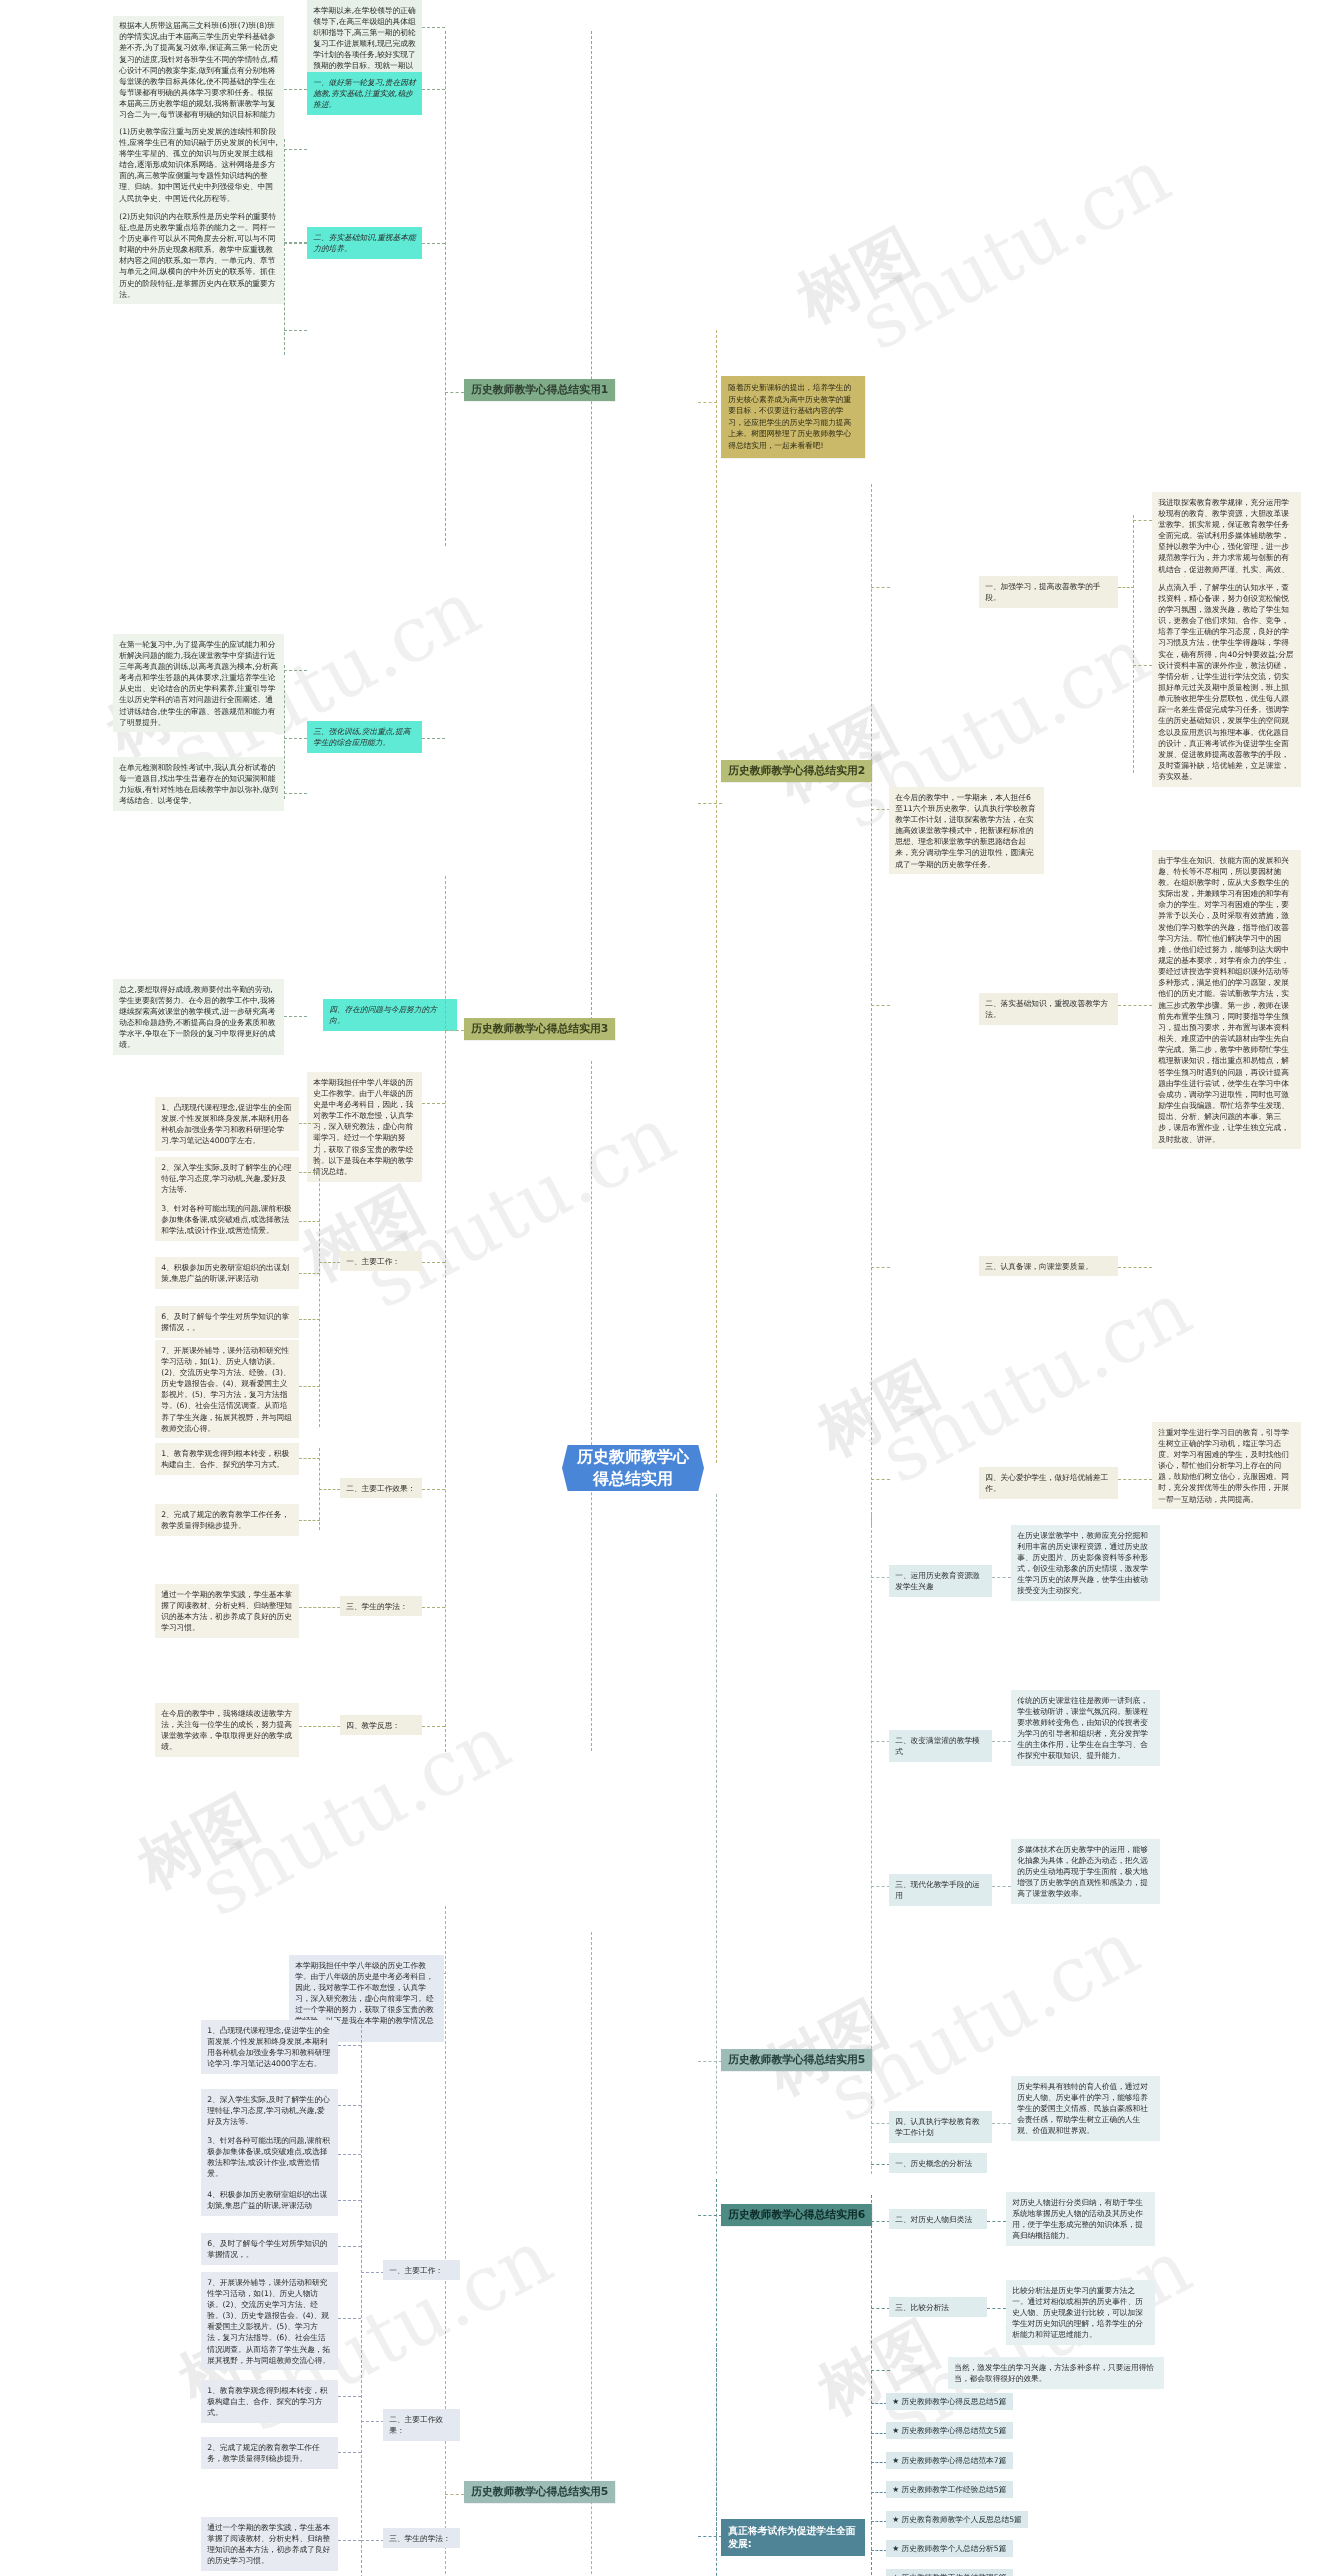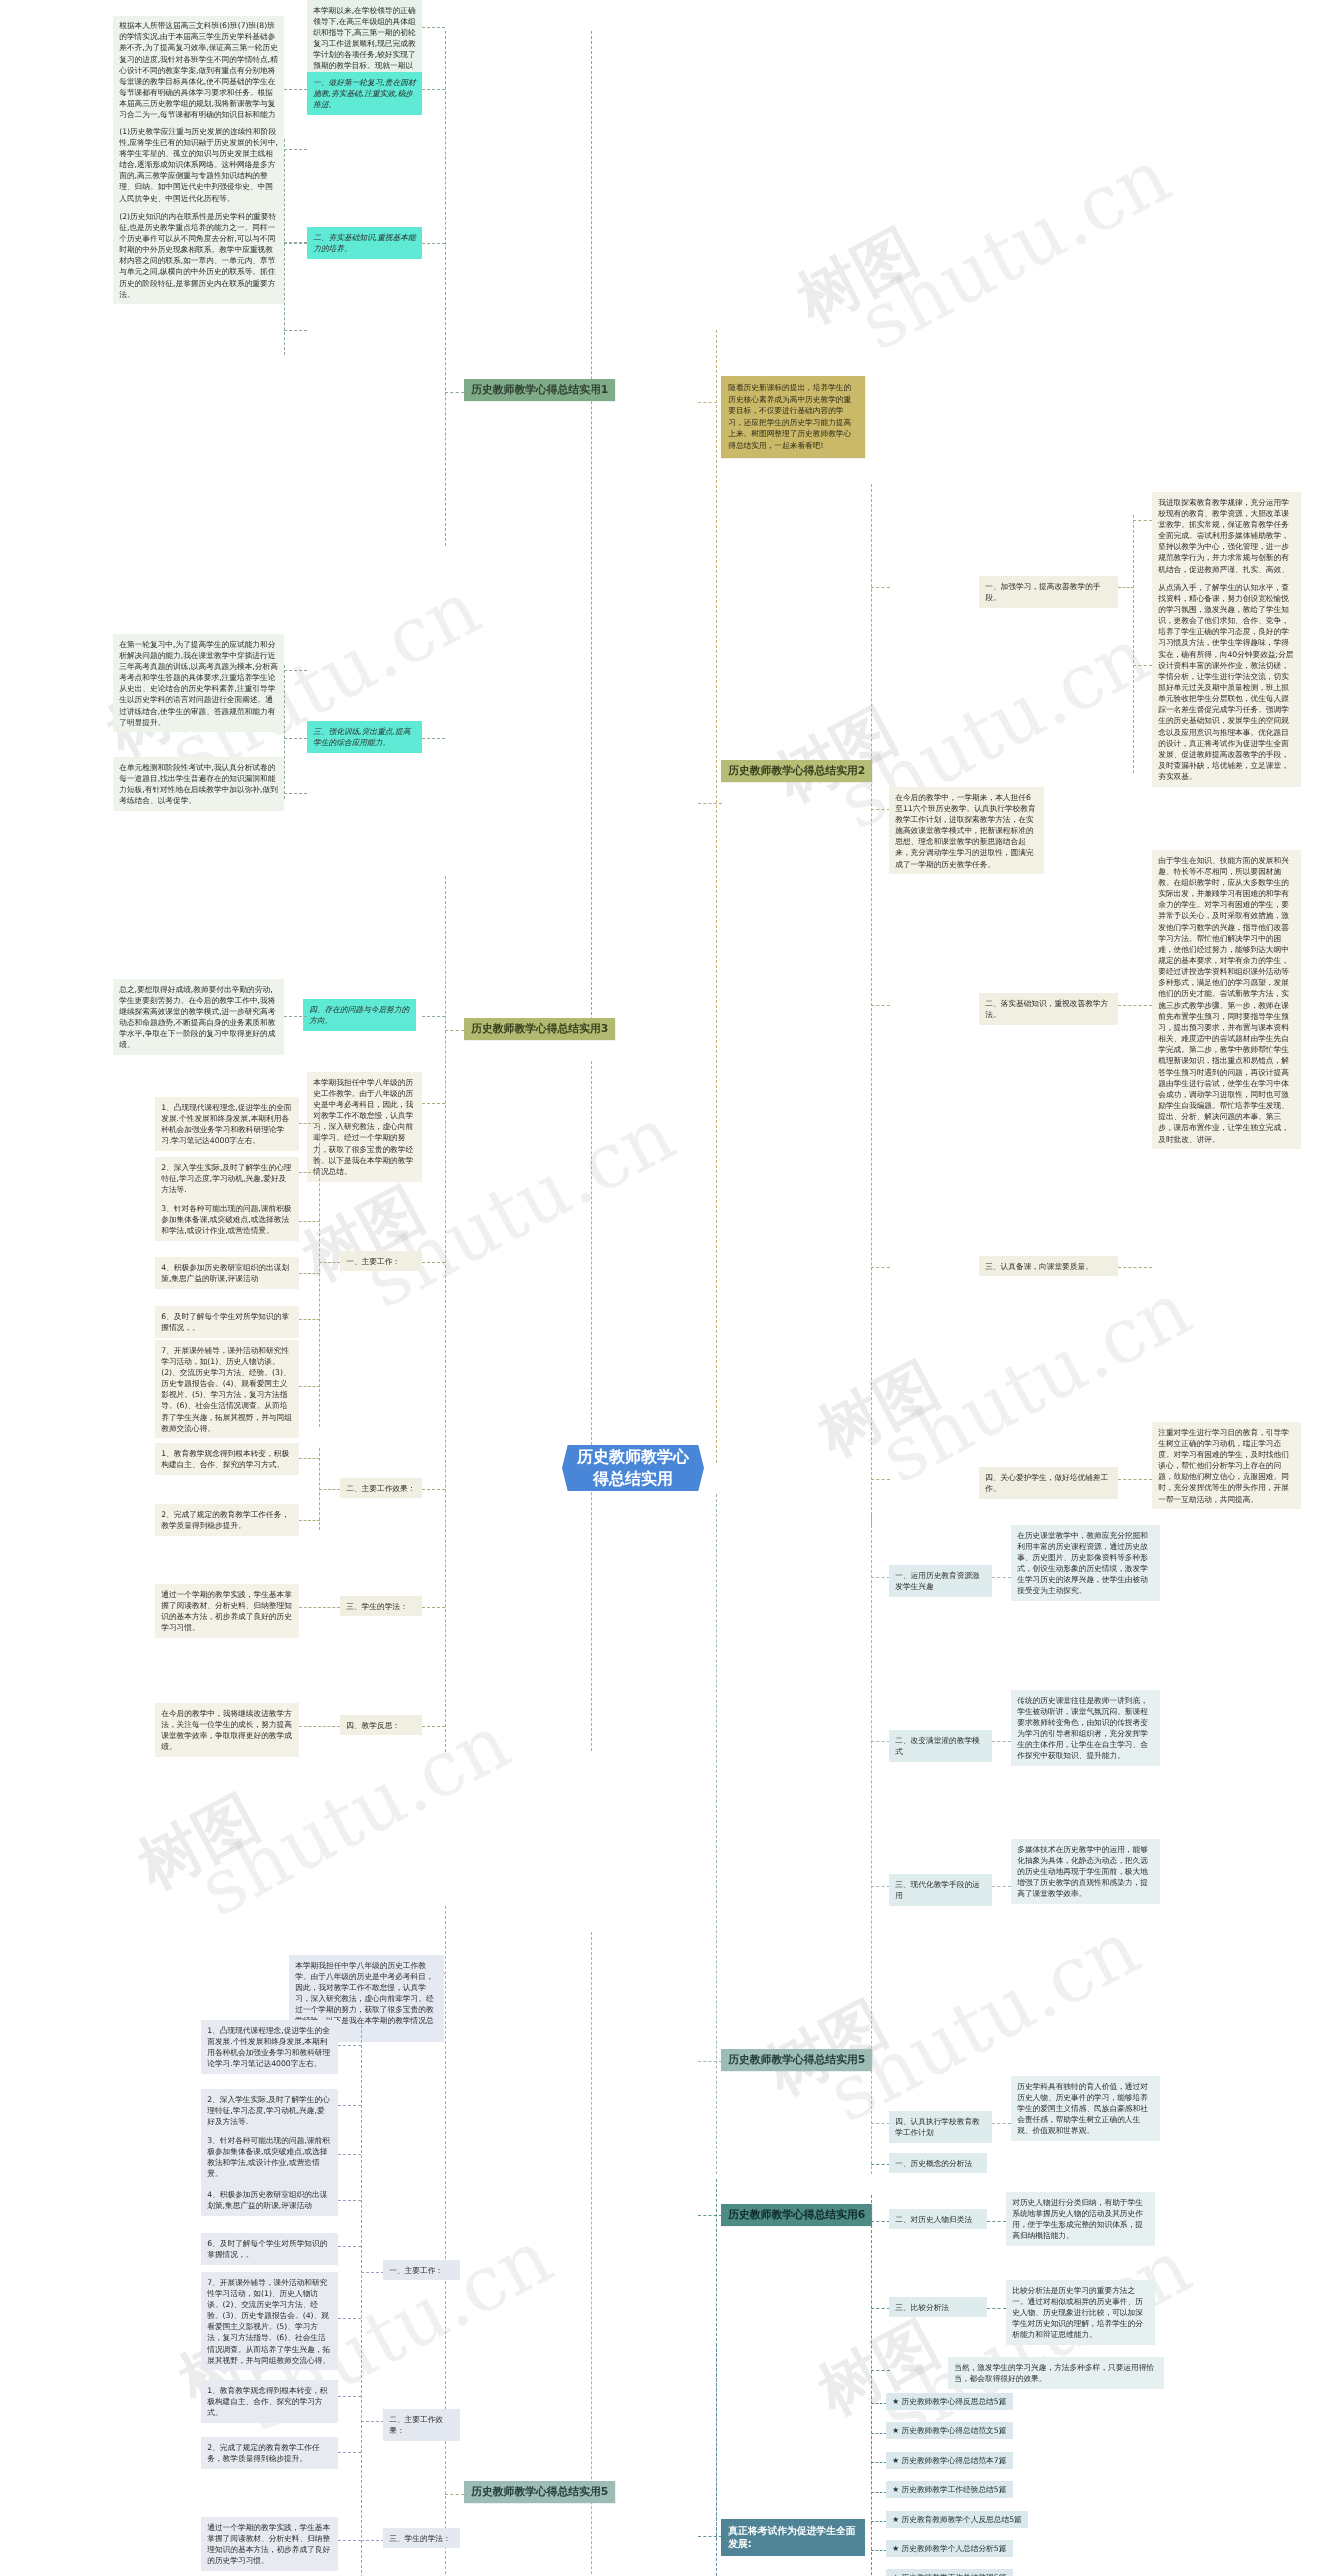--- a/index.html
+++ b/index.html
@@ -119,21 +119,21 @@
   <div class="tick" style="left:422px;top:738px;width:23px;border-color:#8aab91;"></div>
   <div class="node mid p-green" style="left:307px;top:721px;width:115px;">三、强化训练,突出重点,提高学生的综合应用能力。</div>
   <div class="rail" style="left:284px;top:665px;height:134px;border-color:#8aab91;"></div>
   <div class="tick" style="left:284px;top:738px;width:23px;border-color:#8aab91;"></div>
   <div class="tick" style="left:284px;top:670px;width:23px;border-color:#8aab91;"></div>
   <div class="node leaf p-green2" style="left:113px;top:634px;width:171px;">在第一轮复习中,为了提高学生的应试能力和分析解决问题的能力,我在课堂教学中穿插进行近三年高考真题的训练,以高考真题为模本,分析高考考点和学生答题的具体要求,注重培养学生论从史出、史论结合的历史学科素养,注重引导学生以历史学科的语言对问题进行全面阐述。通过讲练结合,使学生的审题、答题规范和能力有了明显提升。</div>
   <div class="tick" style="left:284px;top:793px;width:23px;border-color:#8aab91;"></div>
   <div class="node leaf p-green2" style="left:113px;top:757px;width:171px;">在单元检测和阶段性考试中,我认真分析试卷的每一道题目,找出学生普遍存在的知识漏洞和能力短板,有针对性地在后续教学中加以弥补,做到考练结合、以考促学。</div>
 
   <div class="tick" style="left:422px;top:1016px;width:23px;border-color:#8aab91;"></div>
-  <div class="node mid p-green" style="left:303px;top:999px;width:113px;">四、存在的问题与今后努力的方向。</div>
+  <div class="node mid p-green" style="left:323px;top:999px;width:134px;">四、存在的问题与今后努力的方向。</div>
   <div class="tick" style="left:284px;top:1016px;width:23px;border-color:#8aab91;"></div>
   <div class="node leaf p-green2" style="left:113px;top:979px;width:171px;">总之,要想取得好成绩,教师要付出辛勤的劳动,学生更要刻苦努力。在今后的教学工作中,我将继续探索高效课堂的教学模式,进一步研究高考动态和命题趋势,不断提高自身的业务素质和教学水平,争取在下一阶段的复习中取得更好的成绩。</div>
 
   <div class="rail" style="left:445px;top:876px;height:876px;border-color:#aab07a;"></div>
   <div class="tick" style="left:445px;top:1030px;width:18.5px;border-color:#aab07a;"></div>
   <div class="branch b3" style="left:464px;top:1018px;">历史教师教学心得总结实用3</div>
   <div class="rail" style="left:591px;top:1061px;height:690px;border-color:#aab07a;"></div>
 
   <div class="tick" style="left:422px;top:1103px;width:23px;border-color:#aab07a;"></div>
   <div class="node leaf p-sand" style="left:307px;top:1072px;width:115px;">本学期我担任中学八年级的历史工作教学。由于八年级的历史是中考必考科目，因此，我对教学工作不敢怠慢，认真学习，深入研究教法，虚心向前辈学习。经过一个学期的努力，获取了很多宝贵的教学经验。以下是我在本学期的教学情况总结。</div>

